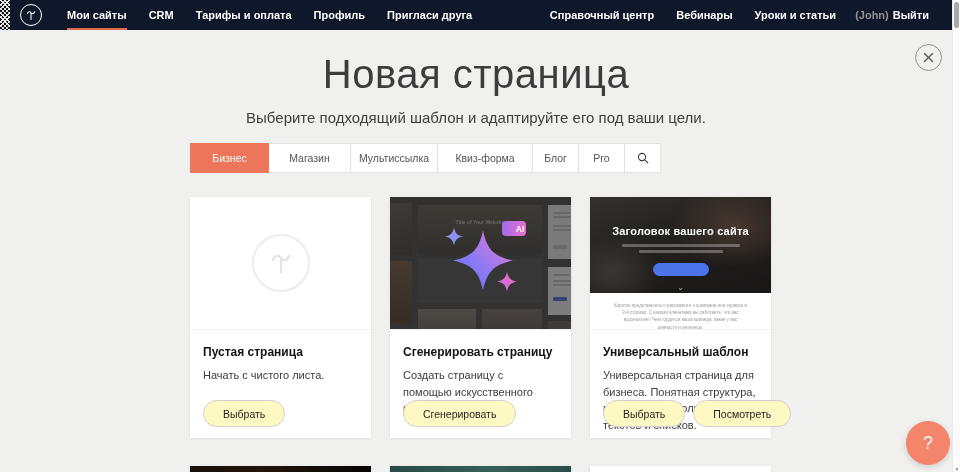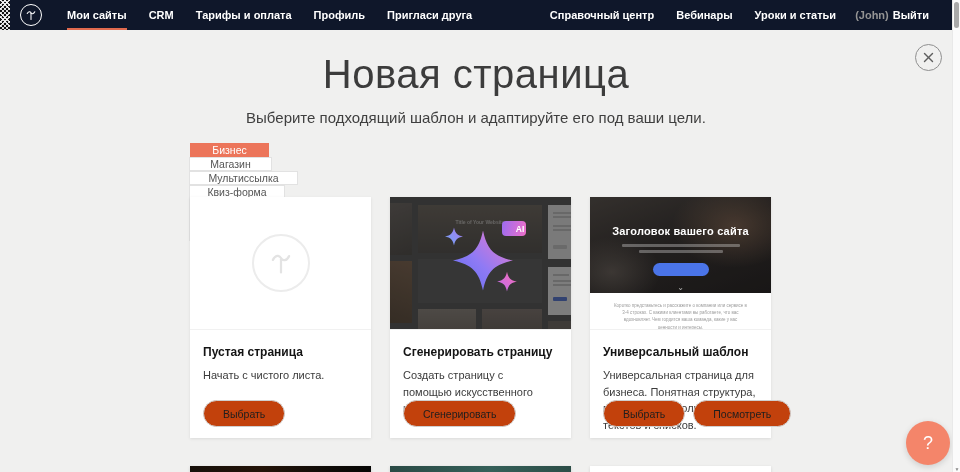--- a/index.html
+++ b/index.html
@@ -41,39 +41,39 @@
      background:#f4856a; color:#fff; font-size:18px; display:flex; align-items:center;
      justify-content:center; cursor:pointer; z-index:6; box-shadow:0 2px 6px rgba(0,0,0,.15); }
 
   
   .page-title { position:absolute; top:52px; left:0; width:952px; text-align:center;
      font-size:40px; font-weight:300; color:#3c3c3c; letter-spacing:.5px; }
   .page-subtitle { position:absolute; top:109px; left:0; width:952px; text-align:center;
      font-size:15px; color:#3f3f3f; }
 
   
-  .tabbar { position:absolute; left:190px; top:143px; width:582px; height:30px; display:flex;flex-direction:column; }
+  .tabbar { position:absolute; left:190px; top:143px; width:582px; height:30px; display:flex; }
   .tab { background:#fff; border:1px solid #e2e2e2; margin-left:-1px; height:30px;
      display:flex; align-items:center; justify-content:center; font-size:10.5px; color:#555;
      cursor:pointer; white-space:nowrap; }
   .tab:first-child { margin-left:0; }
   .tab.active { background:#ec755a; border-color:#ec755a; color:#fff; z-index:1; }
 
   
   .card { position:absolute; top:197px; width:181px; height:241px; background:#fff;
      box-shadow:0 1px 3px rgba(0,0,0,.09); }
   .card.c1 { left:190px; } .card.c2 { left:390px; } .card.c3 { left:590px; }
   .preview { position:relative; width:100%; height:133px; overflow:hidden;
      border-bottom:1px solid #f1f1f1; }
   .card-body { padding:12px 13px 0 13px; }
   .card-title { font-size:12px; font-weight:700; color:#141414; margin-top:3px; }
   .card-desc { font-size:11px; color:#3b3b3b; line-height:1.5; margin-top:8px; }
   .card-buttons { position:absolute; left:13px; bottom:11px; display:flex; gap:8px; }
   .pill-btn { height:27px; padding:0 19px; border:1px solid #cfcfcf; border-radius:14px;
-     background:#c2410c; color:#1e1e1e; font-size:10.5px; display:flex; align-items:center;
+     background:#fef9c3; color:#1e1e1e; font-size:10.5px; display:flex; align-items:center;
      justify-content:center; cursor:pointer; white-space:nowrap;
      font-family:"Liberation Sans", sans-serif; }
 
   
   .blank-logo { position:absolute; left:50%; top:50%; transform:translate(-50%,-50%);
      width:58px; height:58px; border:2px solid #ececec; border-radius:50%;
      display:flex; align-items:center; justify-content:center; }
 
   
   .ai-bg { position:absolute; inset:0; background:#3e3e3e; }
@@ -159,21 +159,21 @@
     <line x1="9.5" y1="1.5" x2="1.5" y2="9.5" stroke="#5e5e5e" stroke-width="1.4" stroke-linecap="round"></line>
   </svg>
 </div>
 
 <div class="page-title">Новая страница</div>
 <div class="page-subtitle">Выберите подходящий шаблон и адаптируйте его под ваши цели.</div>
 
 <div class="tabbar">
   <div class="tab active" style="width:79px;">Бизнес</div>
   <div class="tab" style="width:83px;">Магазин</div>
-  <div class="tab" style="width:109px;">Мультиссылка</div>
+  <div class="tab" style="width:88px;">Мультиссылка</div>
   <div class="tab" style="width:96px;">Квиз-форма</div>
   <div class="tab" style="width:47px;">Блог</div>
   <div class="tab" style="width:47px;">Pro</div>
   <div class="tab" style="width:37px;">
     <svg width="12" height="12" viewBox="0 0 12 12">
       <circle cx="5" cy="5" r="3.6" fill="none" stroke="#3c3c3c" stroke-width="1.1"></circle>
       <line x1="7.8" y1="7.8" x2="10.8" y2="10.8" stroke="#3c3c3c" stroke-width="1.1" stroke-linecap="round"></line>
     </svg>
   </div>
 </div>

